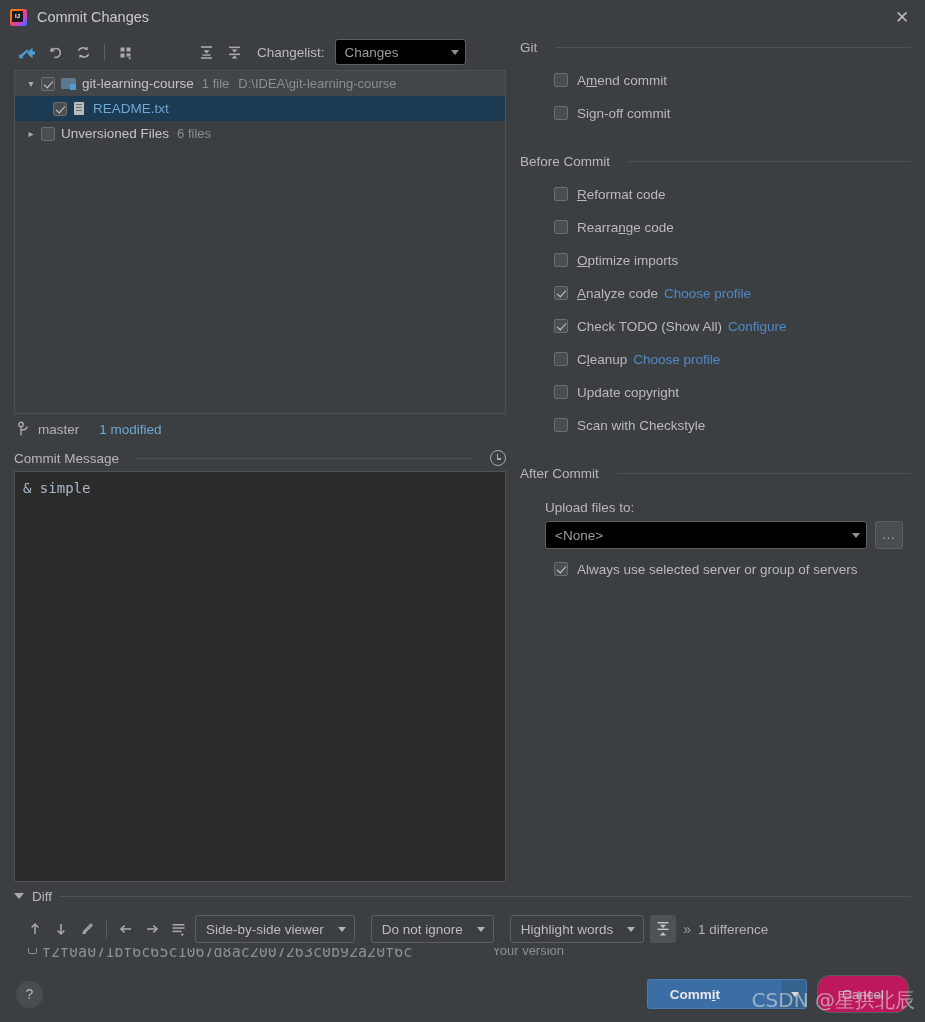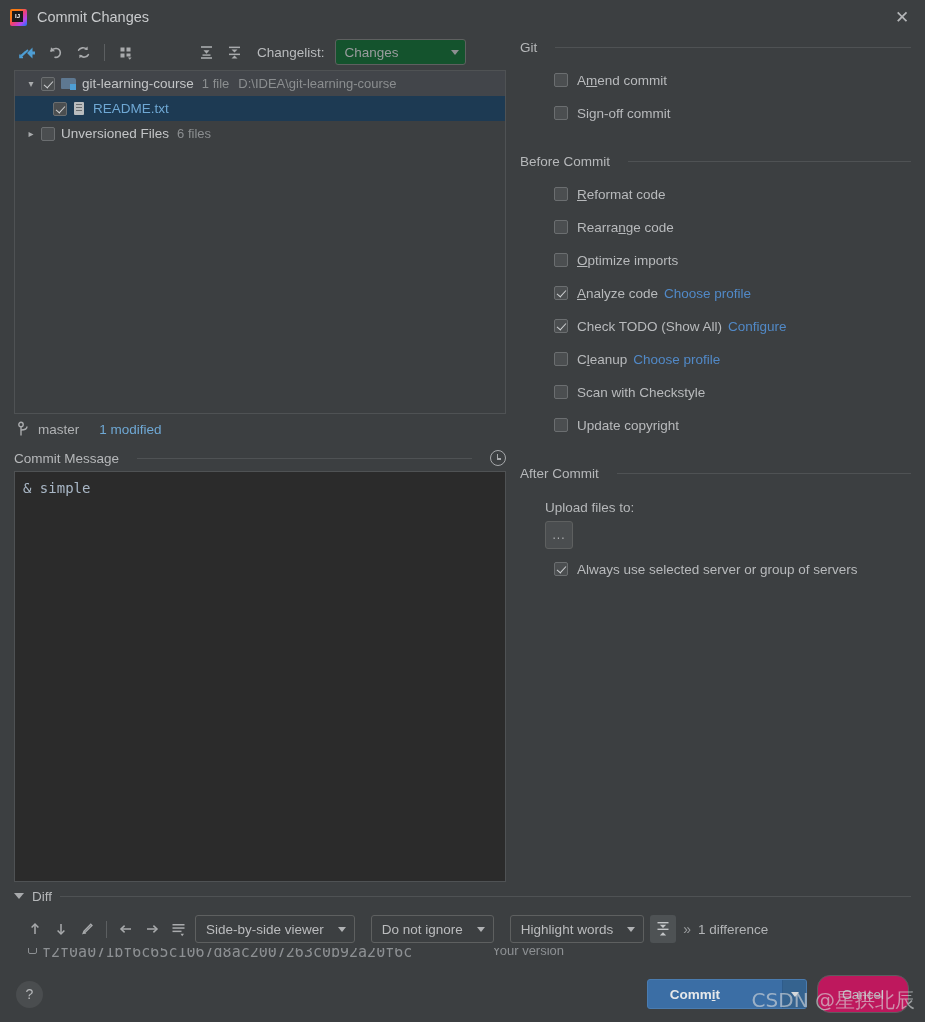--- a/index.html
+++ b/index.html
@@ -87,21 +87,21 @@
     margin: 0 6px;
   }
   .tb-spacer { width: 50px; }
   .changelist-label {
     margin-left: 8px;
     margin-right: 8px;
     color: #b9bbbd;
     font-size: 13.5px;
   }
   .combo {
-    background: #14532d;
+    background: #000000;
     border: 1px solid #5e6060;
     border-radius: 3px;
     height: 26px;
     display: flex;
     align-items: center;
     padding: 0 6px 0 9px;
     cursor: pointer;
     color: #9a9c9e;
   }
   .combo .cv { flex: 1 1 auto; font-size: 13.5px; }
@@ -650,38 +650,42 @@
     </div>
 
     <div class="check-row">
       <span class="cbx"></span>
       <span class="ctext">C<u>l</u>eanup</span>
       <span class="clink">Choose profile</span>
     </div>
 
     <div class="check-row">
       <span class="cbx"></span>
+      <span class="ctext">Update copyright</span>
+    </div>
+
+    <div class="check-row">
+      <span class="cbx"></span>
       <span class="ctext">Scan with Checkstyle</span>
-    </div>
-
-    <div class="check-row">
-      <span class="cbx"></span>
-      <span class="ctext">Update copyright</span>
     </div>
 
     <div class="sec-gap"></div>
 
     <div class="sec-head">
       <span class="lbl">After Commit</span>
       <span class="rule"></span>
     </div>
 
     <div class="upload-label">Upload files to:</div>
 
     <div class="upload-row">
+      <div class="combo upload-combo">
+        <span class="cv">&lt;None&gt;</span>
+        <span class="arrow"></span>
+      </div>
       <div class="dots-btn">...</div>
     </div>
 
     <div class="check-row">
       <span class="cbx checked"></span>
       <span class="ctext">Always use selected server or group of servers</span>
     </div>
 
   </div>
 </div>

